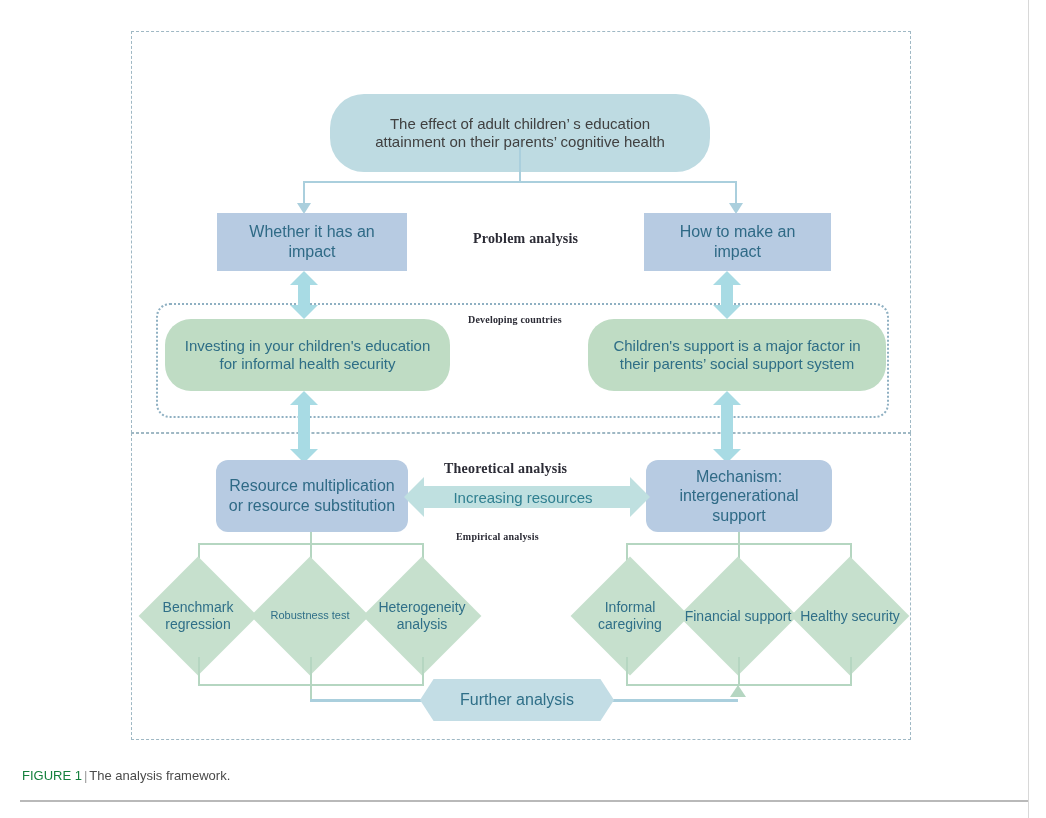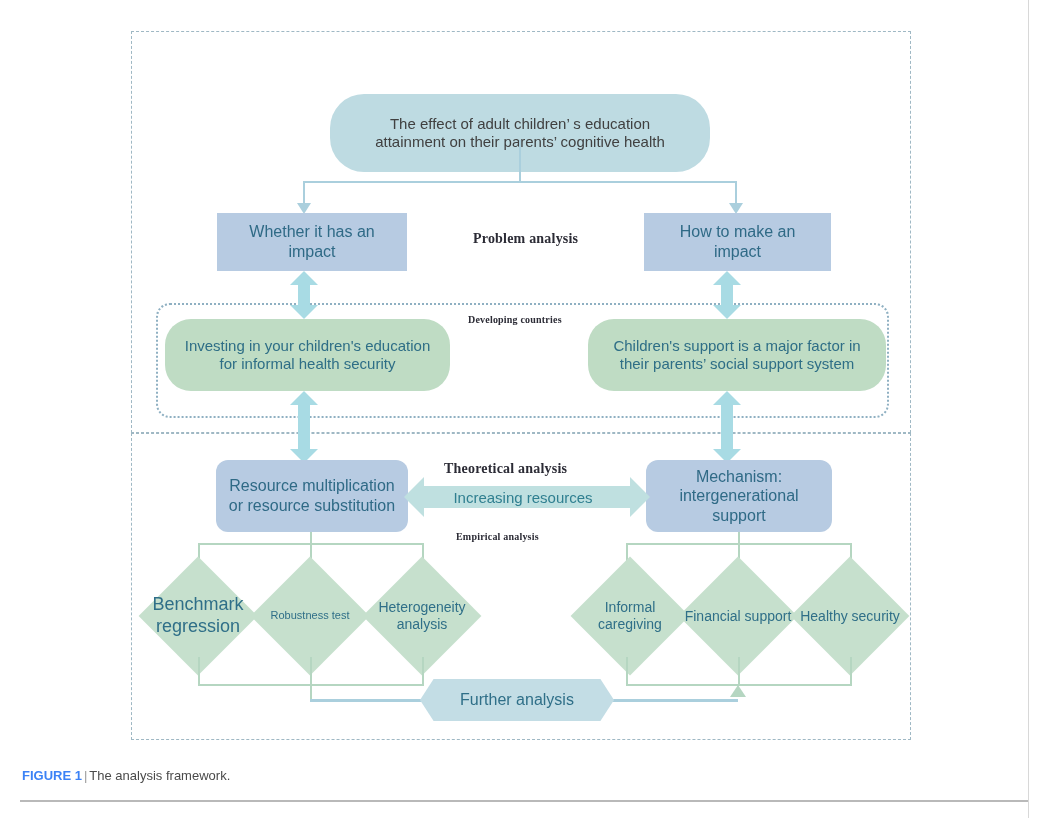--- a/index.html
+++ b/index.html
@@ -68,21 +68,21 @@
   .harr .hl{position:absolute;top:50%;transform:translateY(-50%);left:0;
      width:0;height:0;border-top:20px solid transparent;border-bottom:20px solid transparent;
      border-right:20px solid #bfe0e0;}
   .harr .hr{position:absolute;top:50%;transform:translateY(-50%);right:0;
      width:0;height:0;border-top:20px solid transparent;border-bottom:20px solid transparent;
      border-left:20px solid #bfe0e0;}
   .harr .lbl{position:absolute;left:0;right:8px;top:50%;transform:translateY(-50%);
      text-align:center;color:#2f7f90;font-size:15px;}
 
   .caption{position:absolute;left:22px;top:768px;font-size:13px;color:#4a4a4a;}
-  .caption b{color:#3b82f6;font-weight:bold;}
+  .caption b{color:#15803d;font-weight:normal;}
   .caption .bar{color:#9a9a9a;padding:0 2px;}
 </style>
 </head>
 <body>
 
 <div id="stage">
 
   <div class="page-rule"></div>
 
   <div class="dash-box" style="left:131px;top:31px;width:780px;height:402px;"></div>
@@ -166,21 +166,21 @@
   <div class="ln-g" style="left:422px;top:543px;width:2px;height:32px;"></div>
 
   <div class="ln-g" style="left:738px;top:532px;width:2px;height:12px;"></div>
   <div class="ln-g" style="left:626px;top:543px;width:226px;height:2px;"></div>
   <div class="ln-g" style="left:626px;top:543px;width:2px;height:32px;"></div>
   <div class="ln-g" style="left:738px;top:543px;width:2px;height:32px;"></div>
   <div class="ln-g" style="left:850px;top:543px;width:2px;height:32px;"></div>
 
   <div class="diamond" style="left:156px;top:574px;width:84px;height:84px;">
     <div class="dshape"></div>
-    <div class="dlabel" style="font-size:18px;">Benchmark regression</div>
+    <div class="dlabel" style="font-size:14px;">Benchmark regression</div>
   </div>
   <div class="diamond" style="left:268px;top:574px;width:84px;height:84px;">
     <div class="dshape"></div>
     <div class="dlabel" style="font-size:11px;">Robustness test</div>
   </div>
   <div class="diamond" style="left:380px;top:574px;width:84px;height:84px;">
     <div class="dshape"></div>
     <div class="dlabel" style="font-size:14px;">Heterogeneity analysis</div>
   </div>
 

